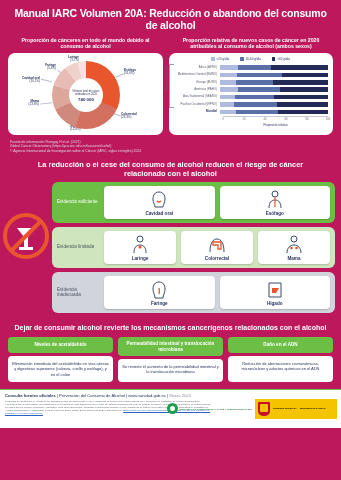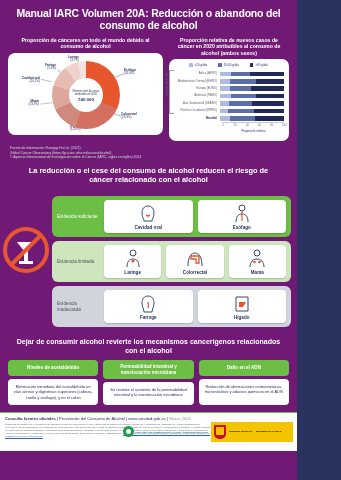--- a/index.html
+++ b/index.html
@@ -4,21 +4,21 @@
 <style>
   * { box-sizing: border-box; margin:0; padding:0; }
   body {
     width: 341px; height: 480px;
     background: #2a3260;
     font-family: "Liberation Sans", sans-serif;
     color: #ffffff;
     overflow: hidden;
     position: relative;
   }
-  .page { width:297px; height:480px; position:relative; background:#701a75; }
+  .page { width:341px; height:480px; position:relative; background:#be185d; }
 
   
   .title {
     text-align:center; font-size:10.5px; font-weight:bold;
     line-height:12px; padding:7px 14px 6px; letter-spacing:-0.2px;
   }
 
   
   .charts { display:flex; gap:6px; padding:0 8px; }
   .chart-col { flex:1; }
@@ -91,21 +91,21 @@
     position:absolute; left:-14px; top:23px; font-size:2.7px; color:#5a6070;
     transform:rotate(-90deg); white-space:nowrap;
   }
 
   
   .source { padding:5px 10px 0; font-size:3.4px; line-height:4.6px; color:#d9dbe6; }
 
   
   .mid-title {
     text-align:center; font-size:7.4px; font-weight:bold; line-height:9px;
-    padding:6px 18px 12px;
+    padding:6px 18px 4px;
   }
   .ev-area { position:relative; padding:0 6px 0 52px; }
   .evrow {
     border-radius:6px; padding:4px 5px; margin-bottom:4px;
     display:flex; align-items:center; gap:5px;
   }
   .evrow.r1 { background:#6cbe45; }
   .evrow.r2 { background:#cfe5bd; }
   .evrow.r3 { background:#d2d4dc; }
   .ev-lab { width:42px; font-size:4.6px; line-height:5.6px; color:#4a5560; flex:0 0 42px; }

